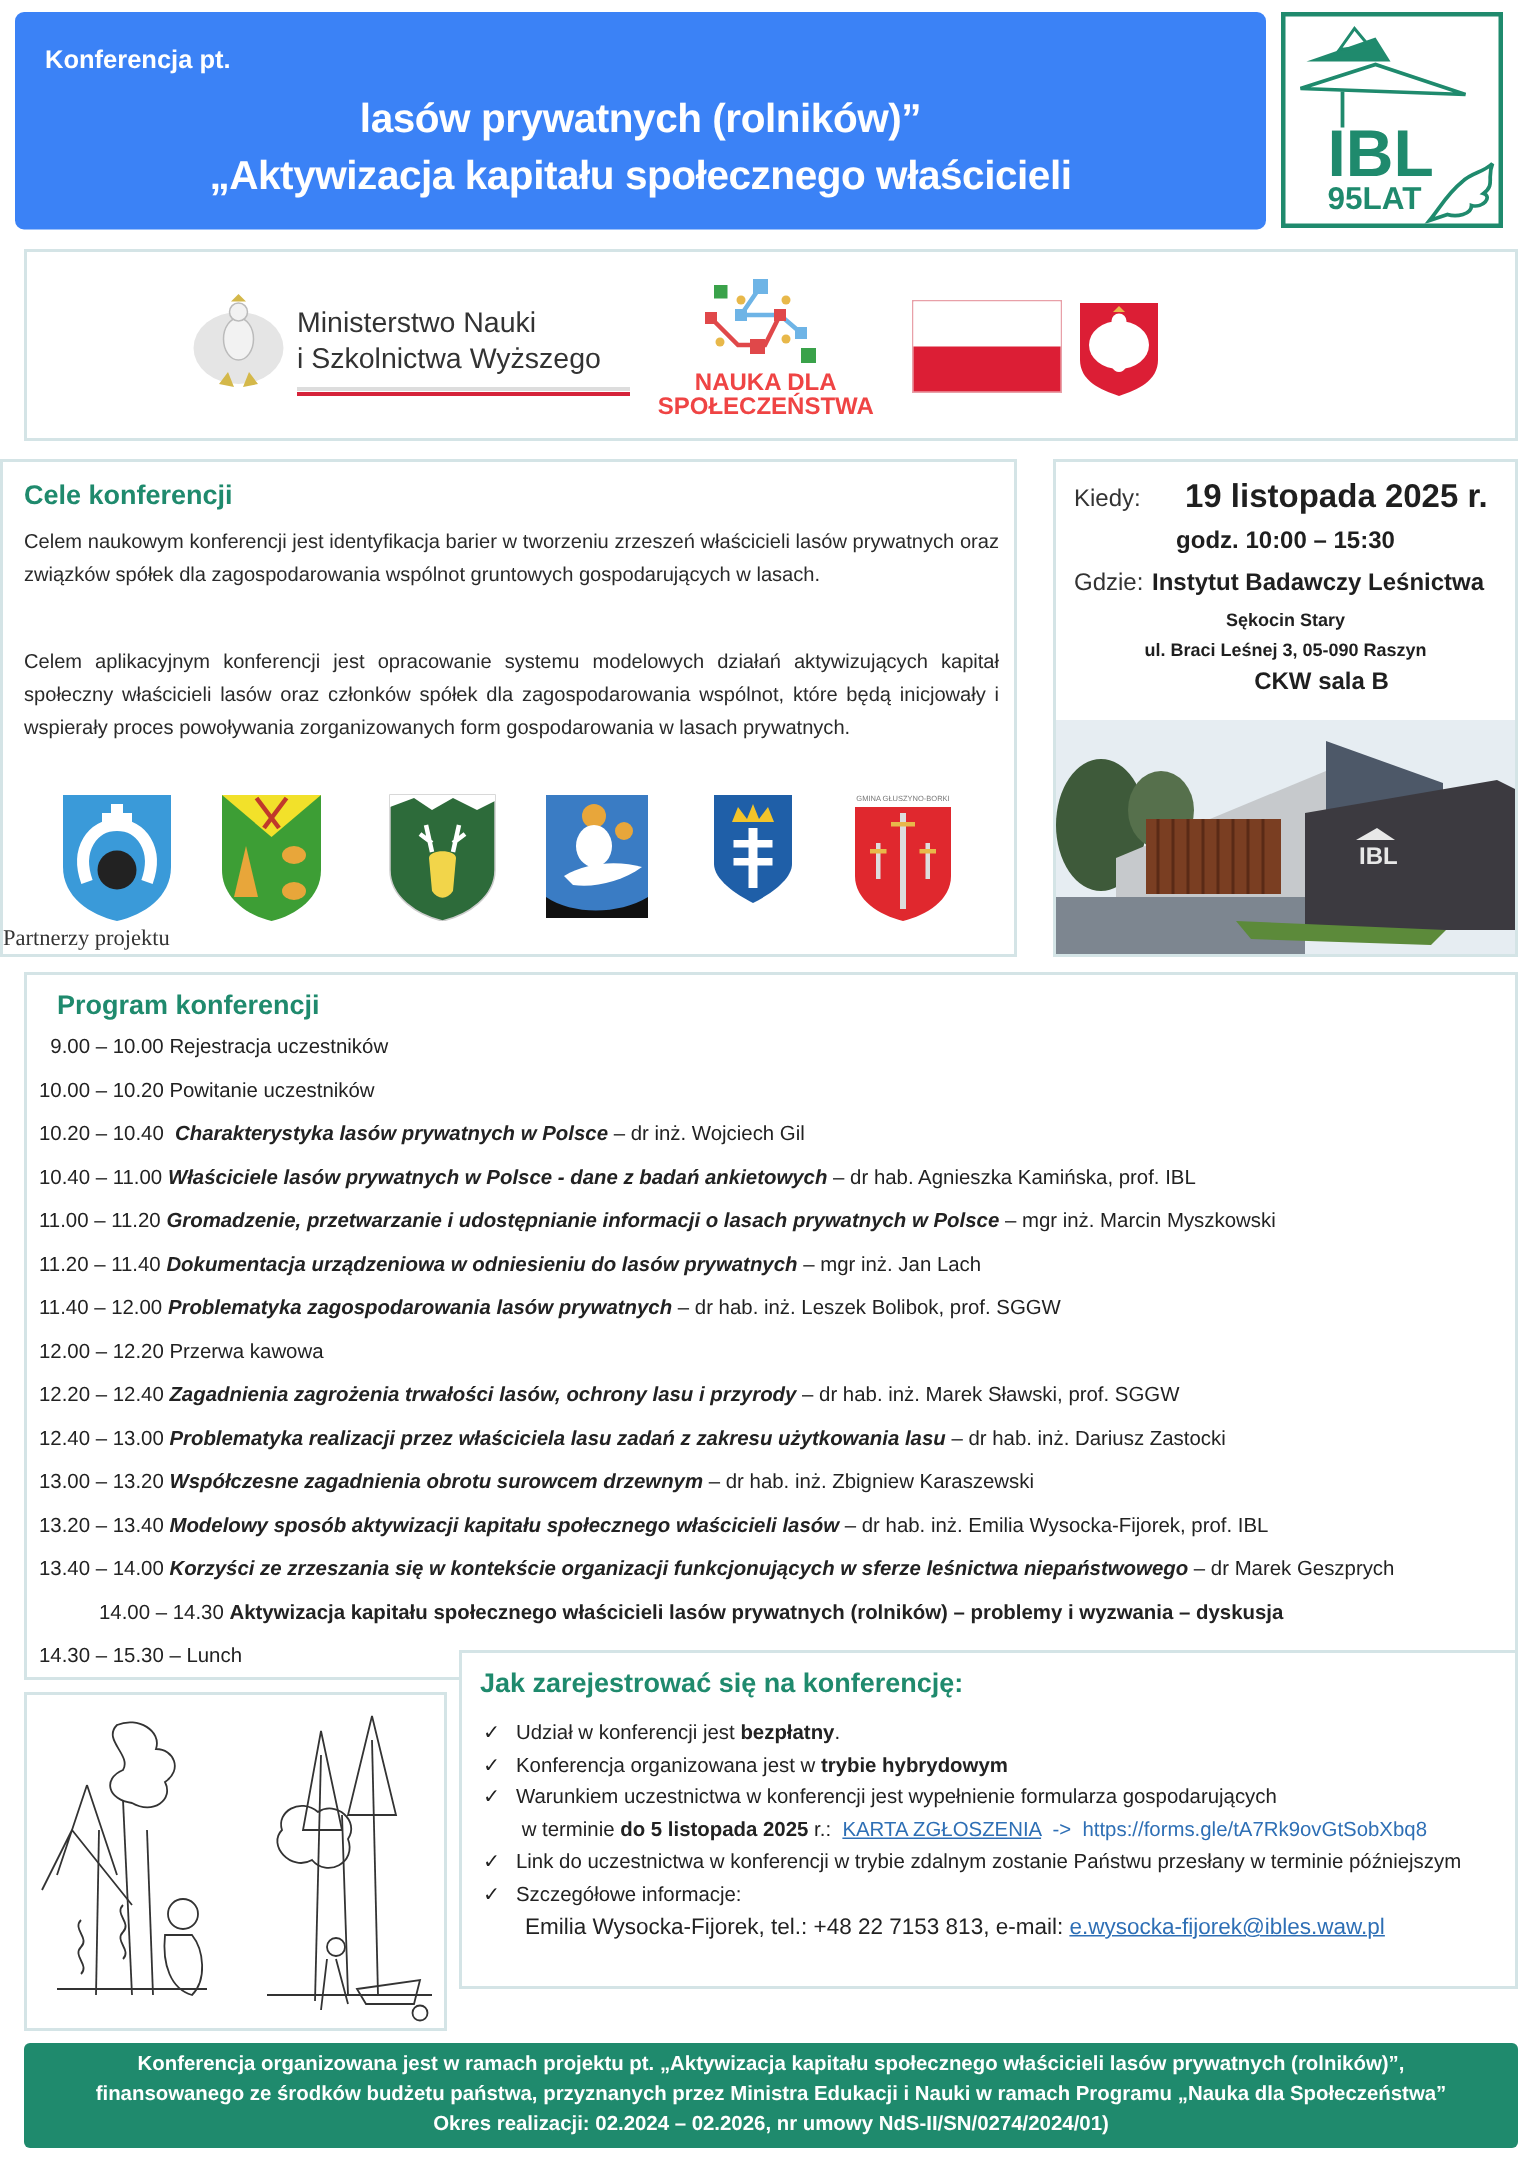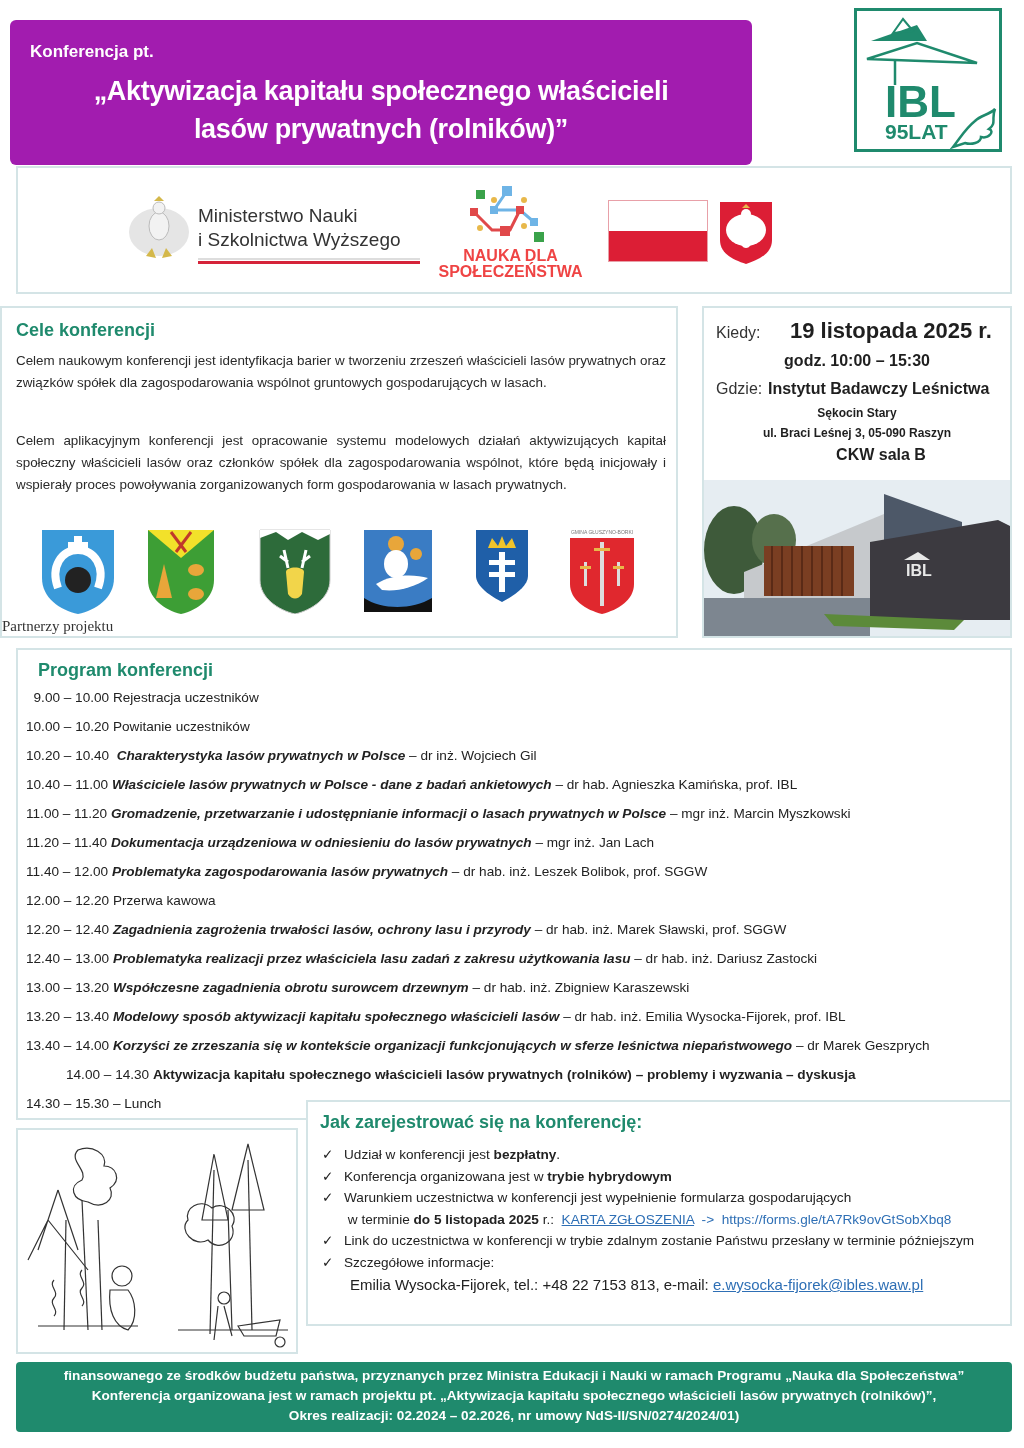--- a/index.html
+++ b/index.html
@@ -2,21 +2,21 @@
 <html><head>
   <meta charset="utf-8">
   <style>
     * { box-sizing: border-box; margin: 0; padding: 0; }
     html, body { width: 1024px; height: 1448px; background: #ffffff; overflow: hidden; }
     body { position: relative; font-family: "Liberation Sans", "DejaVu Sans", sans-serif; color: #1f1f1f; }
 
     .box { position: absolute; background: #fff; border: 2px solid #d4e4e6; }
 
     
-    .header { position: absolute; left: 10px; top: 20px; width: 742px; height: 145px; background: #a21caf; border-radius: 6px; color: #fff; }
+    .header { position: absolute; left: 10px; top: 8px; width: 834px; height: 145px; background: #3b82f6; border-radius: 6px; color: #fff; }
     .header .pre { position: absolute; left: 20px; top: 22px; font-size: 17px; font-weight: bold; }
     .header .title { position: absolute; left: 0; right: 0; top: 52px; text-align: center; font-size: 27px; font-weight: bold; line-height: 38px; letter-spacing: -0.3px; }
     .logo { position: absolute; left: 854px; top: 8px; width: 148px; height: 144px; border: 3px solid #1f8a6d; }
 
     
     .logos { left: 16px; top: 166px; width: 996px; height: 128px; }
     .mnisw { position: absolute; left: 108px; top: 28px; }
     .mnisw-text { position: absolute; left: 72px; top: 8px; font-size: 19px; line-height: 24px; color: #333; white-space: nowrap; width: 230px; }
     .mnisw-line { position: absolute; left: 72px; top: 62px; width: 222px; height: 6px; background: linear-gradient(#ddd 0 40%, #fff 40% 55%, #d5233a 55% 100%); }
     .nds { position: absolute; left: 420px; top: 18px; width: 145px; }
@@ -77,22 +77,22 @@
 
     
     .footer { position: absolute; left: 16px; top: 1362px; width: 996px; height: 70px; background: #1f8a6d; border-radius: 4px; color: #fff; text-align: center; font-size: 13.6px; font-weight: bold; line-height: 20px; padding-top: 4px; }
   </style>
 </head>
 <body>
 
 <div class="header">
   <div class="pre">Konferencja pt.</div>
   <div class="title">
+    <div>lasów prywatnych (rolników)”</div>
     <div>„Aktywizacja kapitału społecznego właścicieli</div>
-    <div>lasów prywatnych (rolników)”</div>
   </div>
 </div>
 
 <div class="logo">
   <svg width="142" height="138" viewBox="0 0 142 138">
     <polygon points="14,30 60,14 70,30" fill="#1f8a6d"></polygon>
     <polygon points="36,22 46,8 56,20" fill="none" stroke="#1f8a6d" stroke-width="2"></polygon>
     <polygon points="10,48 60,32 120,52" fill="none" stroke="#1f8a6d" stroke-width="2.5"></polygon>
     <line x1="38" y1="50" x2="38" y2="74" stroke="#1f8a6d" stroke-width="2.5"></line>
     <text x="28" y="106" font-family="Liberation Sans, sans-serif" font-weight="bold" font-size="44" fill="#1f8a6d">IBL</text>
@@ -320,16 +320,16 @@
       <span class="check">✓</span>
       <span>Szczegółowe informacje:</span>
       <span class="contact">
         <span>Emilia Wysocka-Fijorek, tel.: +48 22 7153 813, e-mail: </span><a class="link">e.wysocka-fijorek@ibles.waw.pl</a>
       </span>
     </li>
   </ul>
 </div>
 
 <div class="footer">
+  <div>Konferencja organizowana jest w ramach projektu pt. „Aktywizacja kapitału społecznego właścicieli lasów prywatnych (rolników)”,</div>
   <div>finansowanego ze środków budżetu państwa, przyznanych przez Ministra Edukacji i Nauki w ramach Programu „Nauka dla Społeczeństwa”</div>
-  <div>Konferencja organizowana jest w ramach projektu pt. „Aktywizacja kapitału społecznego właścicieli lasów prywatnych (rolników)”,</div>
   <div>Okres realizacji: 02.2024 – 02.2026, nr umowy NdS-II/SN/0274/2024/01)</div>
 </div>
 
 </body></html>

